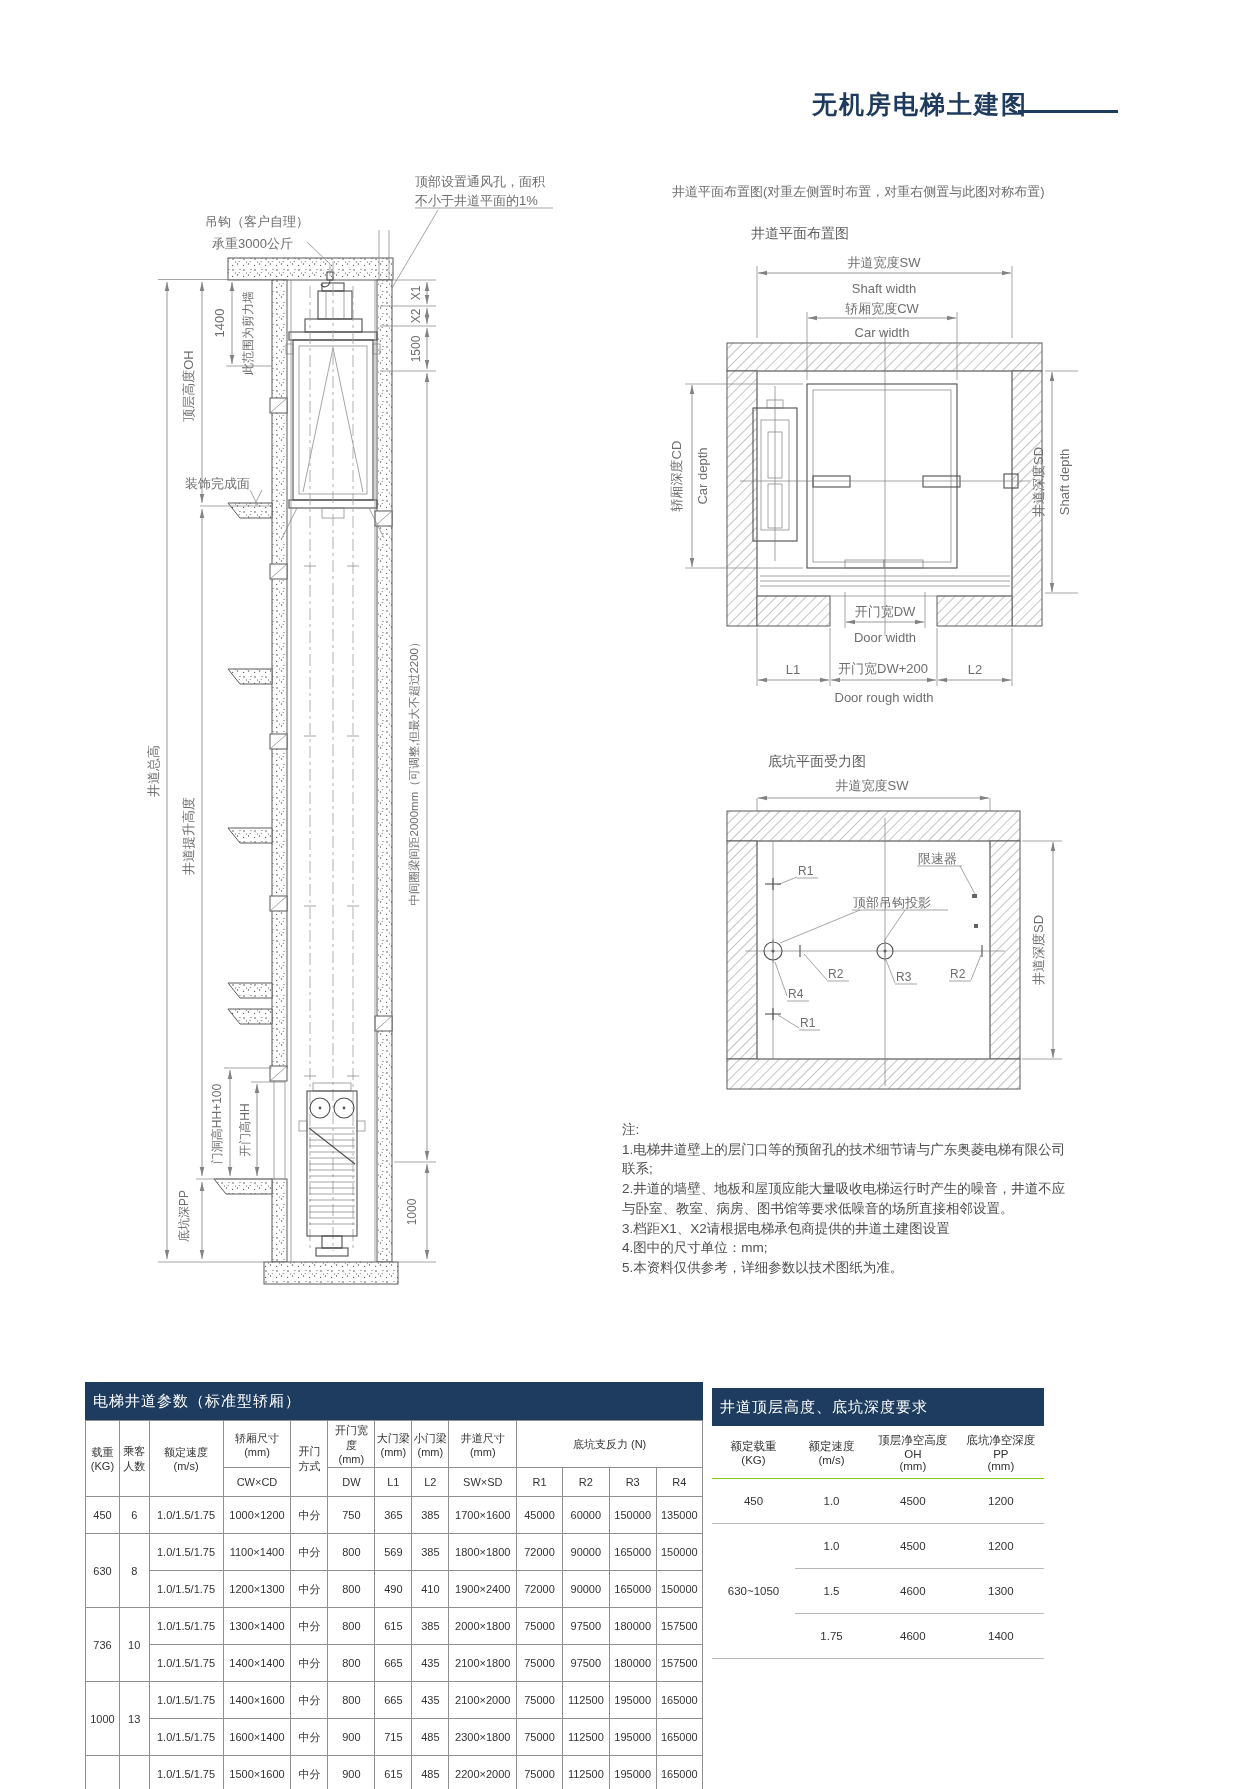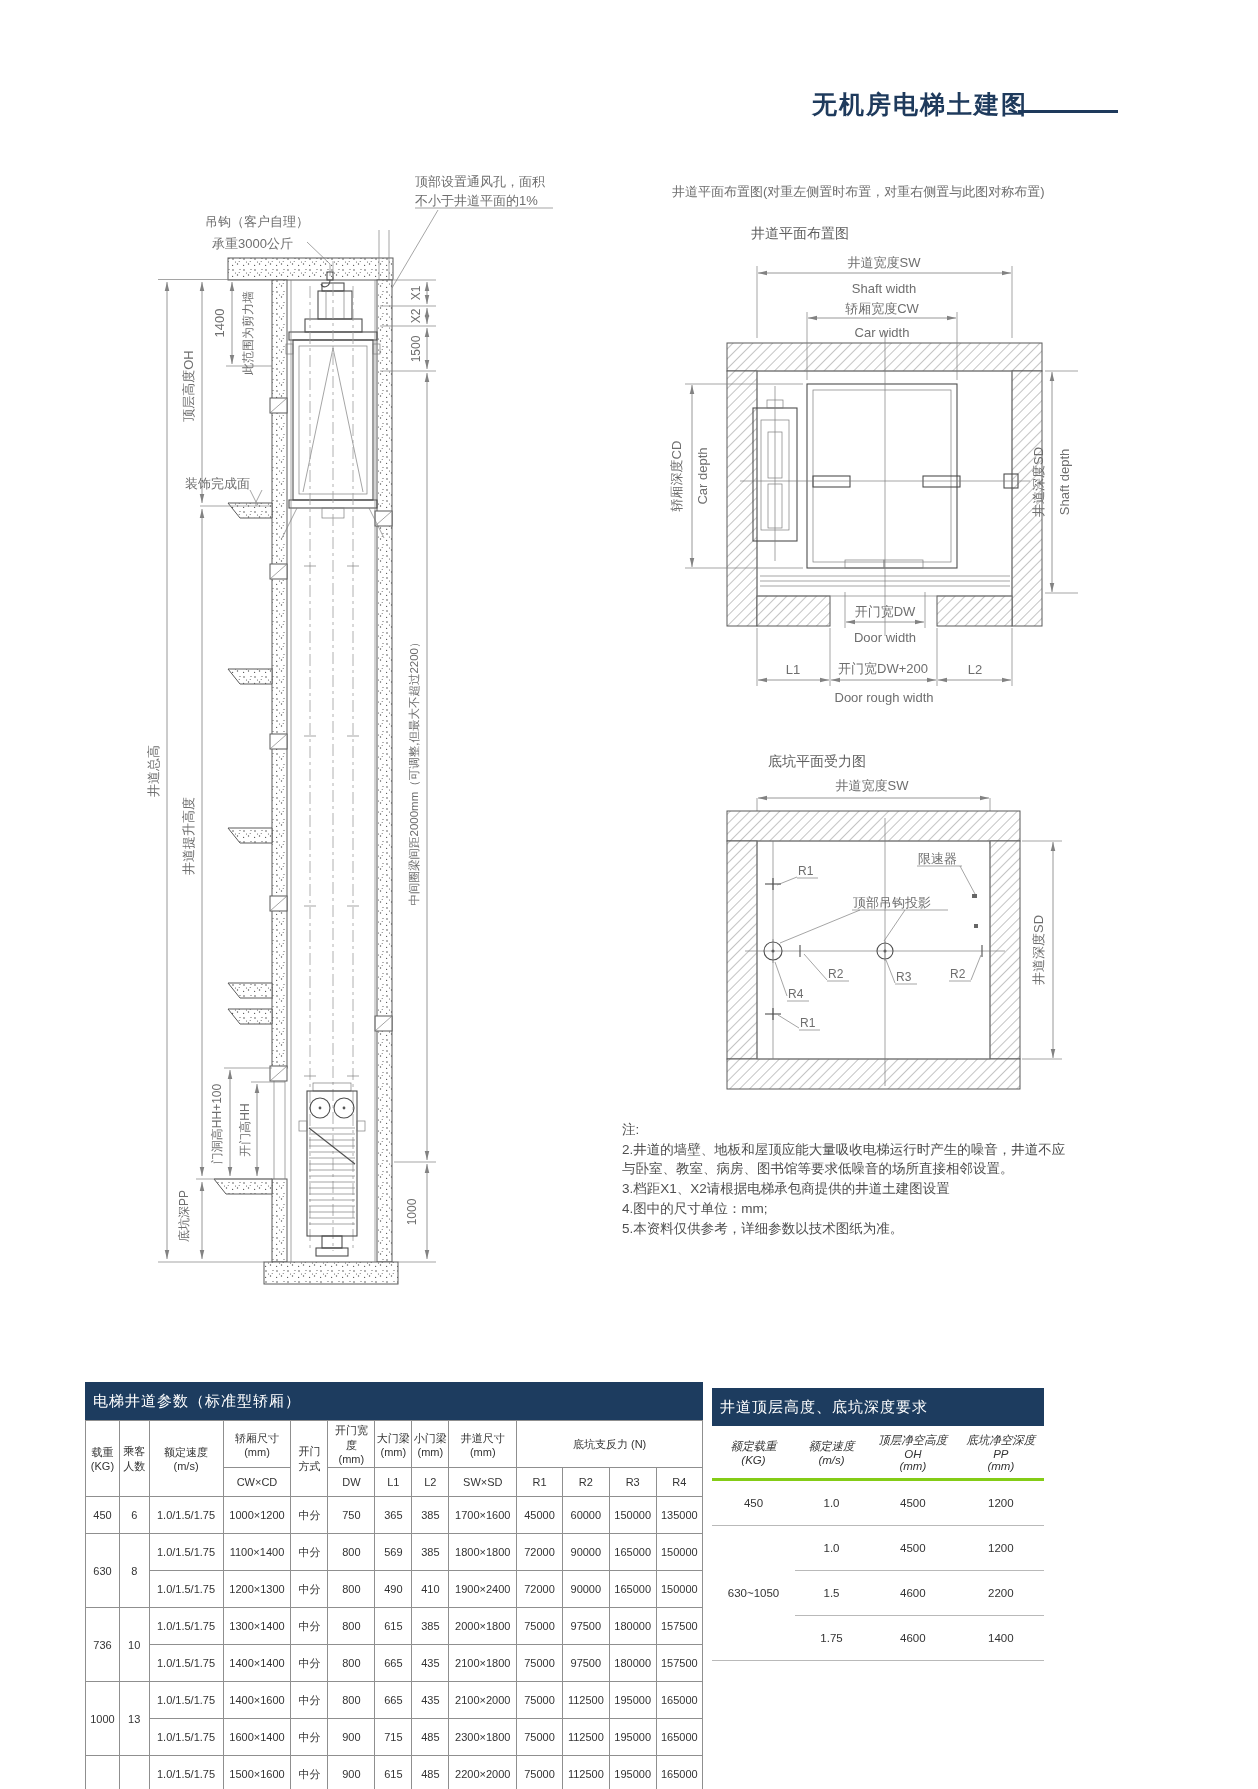--- a/index.html
+++ b/index.html
@@ -27,21 +27,21 @@
   .card-title{background:#1d3c5f;color:#fff;font-size:15px;line-height:38px;
               padding-left:8px;letter-spacing:1px;}
   #t1-card{position:absolute;left:85px;top:1346px;width:618px;}
   #t2-card{position:absolute;left:712px;top:1352px;width:332px;}
   table{border-collapse:collapse;width:100%;table-layout:fixed;}
   #t1 th,#t1 td{border:1px solid #8f8f8f;font-weight:normal;text-align:center;
                 font-size:11px;color:#333;padding:2px 1px;white-space:pre-line;}
   #t1 th{height:24px;} #t1 td{height:32px;}
   #t2 th,#t2 td{border:none;border-bottom:1px solid #b9b9b9;font-weight:normal;
                 text-align:center;font-size:11.5px;color:#333;padding:6px 2px;white-space:pre-line;}
-  #t2 th{border-bottom:3px solid #84cc16;height:40px;font-style:italic;}
+  #t2 th{border-bottom:1px solid #84cc16;height:40px;}
   #t2 td{height:32px;}
   #footer-bar{position:absolute;left:85px;top:1770px;width:1089px;height:14px;background:#1d3c5f;}
 </style>
 </head>
 <body>
 
 <div id="page">
 
   <div id="doc-title">无机房电梯土建图</div>
   <div id="title-rule"></div>
@@ -396,20 +396,21 @@
       <text x="896" y="945" class="sm">R3</text>
       <text x="950" y="942" class="sm">R2</text>
       <text x="788" y="962" class="sm">R4</text>
       <text x="800" y="991" class="sm">R1</text>
       <text transform="rotate(-90 1043 914)" x="1043" y="914" text-anchor="middle">井道深度SD</text>
     </g>
   </svg>
 
   <div id="notes">
     <div>注:</div>
+    <div>1.电梯井道壁上的层门口等的预留孔的技术细节请与广东奥菱电梯有限公司联系;</div>
     <div>2.井道的墙壁、地板和屋顶应能大量吸收电梯运行时产生的噪音，井道不应与卧室、教室、病房、图书馆等要求低噪音的场所直接相邻设置。</div>
     <div>3.档距X1、X2请根据电梯承包商提供的井道土建图设置</div>
     <div>4.图中的尺寸单位：mm;</div>
     <div>5.本资料仅供参考，详细参数以技术图纸为准。</div>
   </div>
 
   <div id="t1-card">
     <div class="card-title">电梯井道参数（标准型轿厢）</div>
     <table id="t1">
       <colgroup>
@@ -619,21 +620,21 @@
       </tr>
       <tr>
         <td rowspan="3">630~1050</td>
         <td>1.0</td>
         <td>4500</td>
         <td>1200</td>
       </tr>
       <tr>
         <td>1.5</td>
         <td>4600</td>
-        <td>2200</td>
+        <td>1300</td>
       </tr>
       <tr>
         <td>1.75</td>
         <td>4600</td>
         <td>1400</td>
       </tr>
     </tbody>
       </table>
   </div>
 

